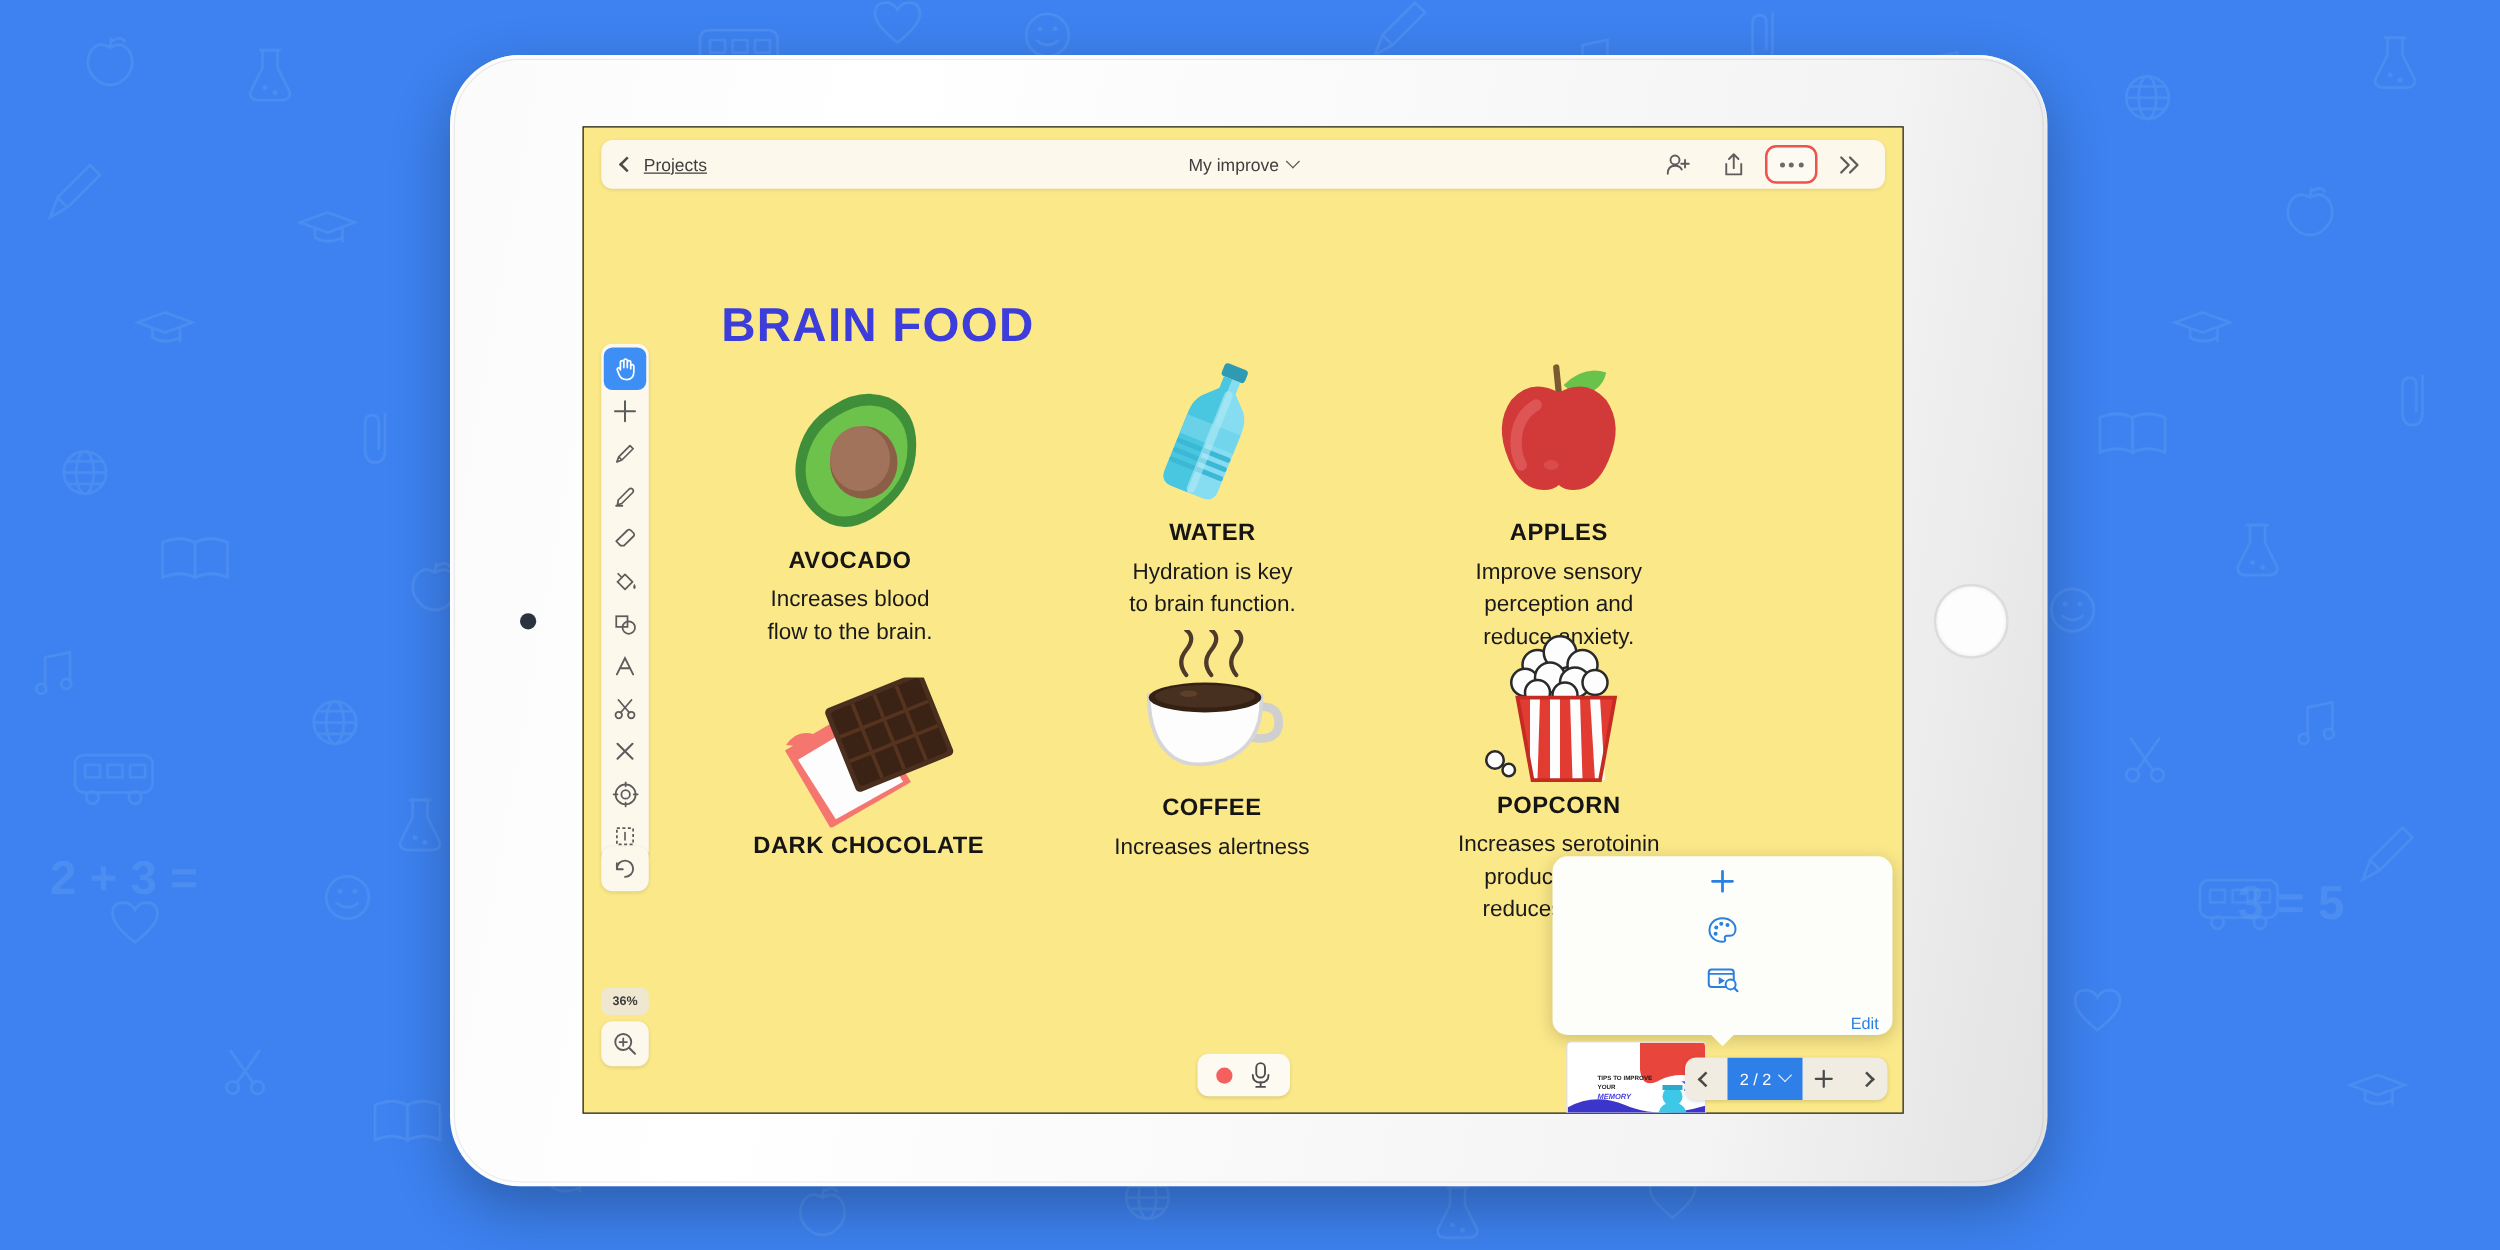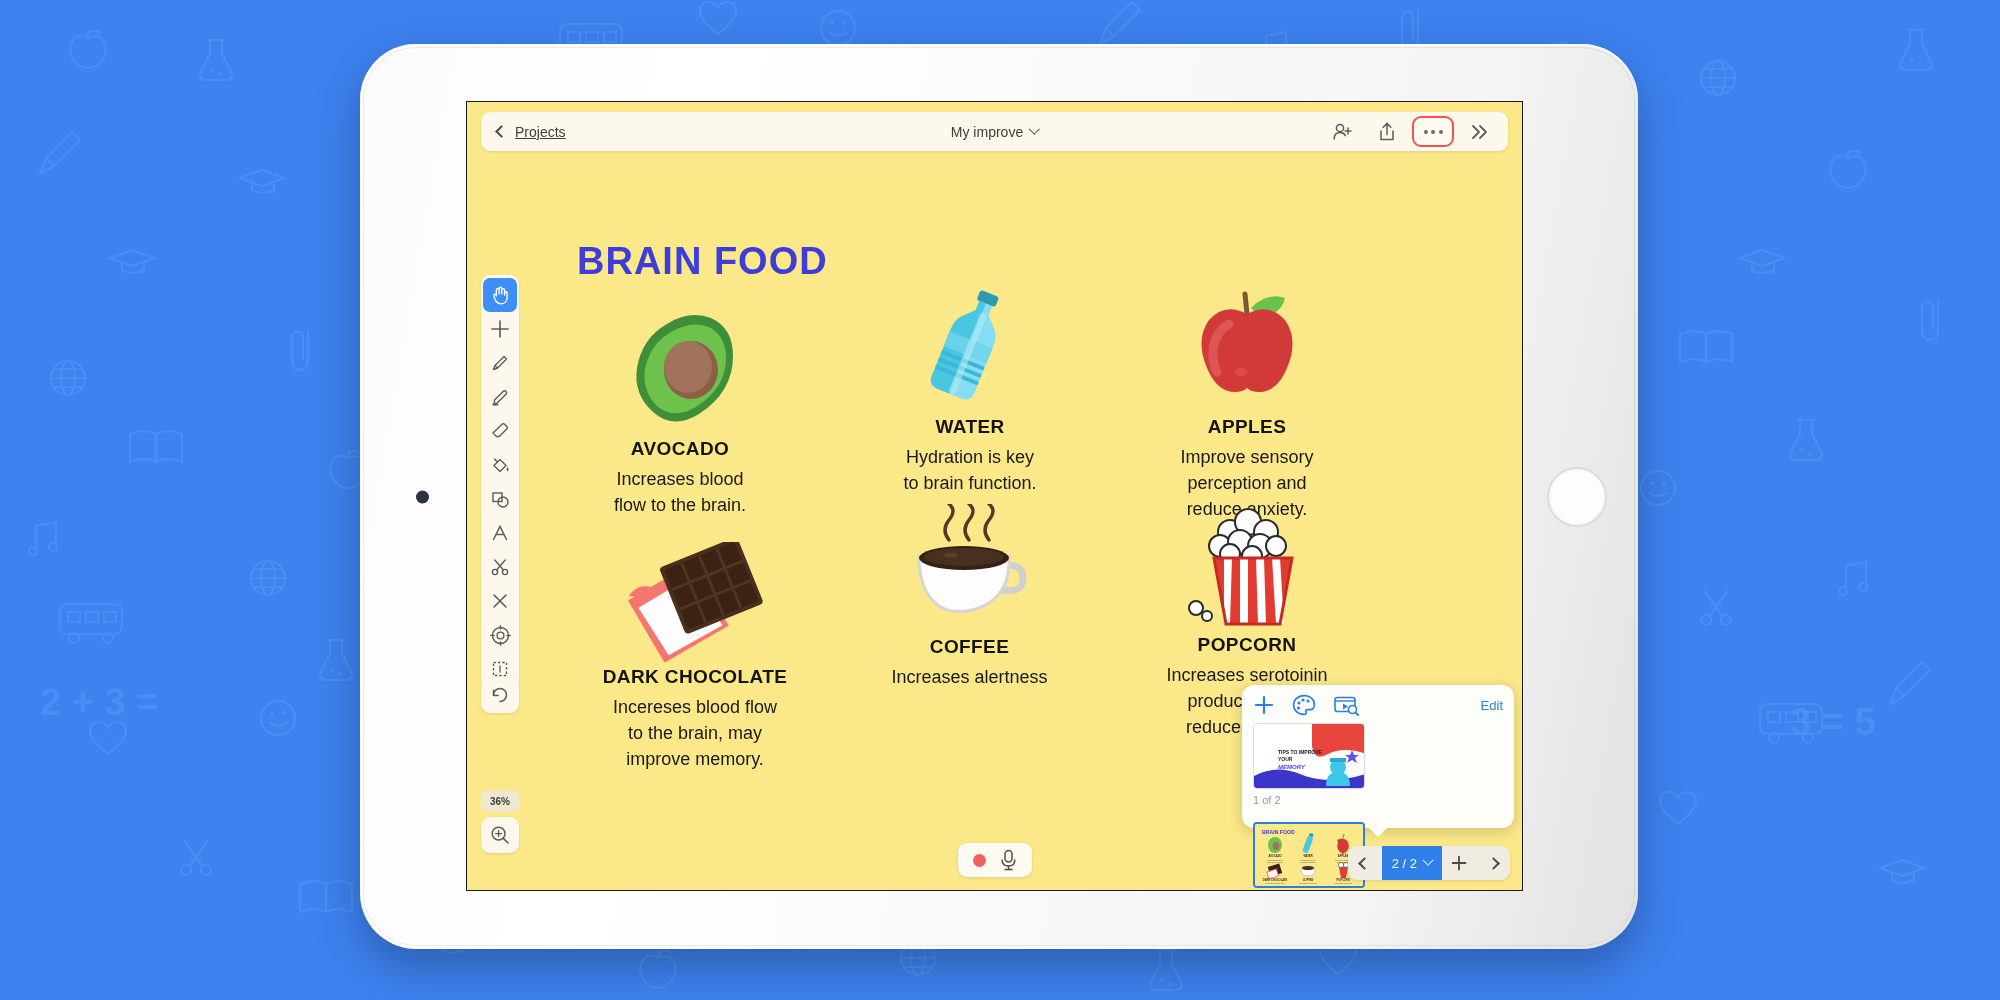--- a/index.html
+++ b/index.html
@@ -160,21 +160,21 @@
     width: 272px; height: 143px;
     background:#fdfdfa; border-radius: 12px;
     box-shadow: 0 3px 14px rgba(0,0,0,.18);
     padding: 9px 11px 6px 11px;
   }
   #slide-panel::after {
     content:""; position:absolute; left: 50%; bottom:-9px; transform:translateX(-50%);
     border-left:10px solid transparent; border-right:10px solid transparent;
     border-top:10px solid #fdfdfa;
   }
-  #sp-toolrow { display:flex; align-items:center; gap:17px; }
+  #sp-toolrow { display:flex; align-items:center; gap:17px;flex-direction:column; }
   #sp-edit { margin-left:auto; color:#2b7fe0; font-size:13px; }
   #sp-thumbs { display:flex; gap: 16px; margin-top: 7px; flex-direction: column; }
   .thumb-wrap { width: 112px; }
   .thumb { width:112px; height:66px; border-radius:4px; overflow:hidden; position:relative; background:#fff; border:1px solid #ddd; }
   .thumb.selected { border:2.5px solid #2b7fe0; }
   .thumb-label { font-size:11px; color:#9a9a9a; margin-top:5px; text-align:left; }
 
   
   #pagenav {
     position:absolute; right: 12px; bottom: 10px;
@@ -526,23 +526,20 @@
             <rect x="56" y="8" width="84" height="72" rx="4" fill="#4a2e1e"></rect>
             <rect x="60" y="12" width="76" height="64" rx="3" fill="#3a2215"></rect>
             <g stroke="#55331f" stroke-width="3">
               <path d="M79 12 L79 76 M98 12 L98 76 M117 12 L117 76"></path>
               <path d="M60 33 L136 33 M60 54 L136 54"></path>
             </g>
           </g>
         </svg>
       </div>
       <div class="cap">DARK CHOCOLATE</div>
-      <div class="desc" style="white-space:pre-line">Incereses blood flow
-to the brain, may
-improve memory.</div>
     </div>
 
     <div class="card" id="card-coffee">
       <div class="art">
         <svg width="130" height="128" viewBox="0 0 130 128">
           <g fill="none" stroke="#4d3a2a" stroke-width="3.4" stroke-linecap="round">
             <path d="M44 36 Q36 26 44 16 Q52 6 44 0"></path>
             <path d="M64 36 Q56 26 64 16 Q72 6 64 0"></path>
             <path d="M84 36 Q76 26 84 16 Q92 6 84 0"></path>
           </g>

